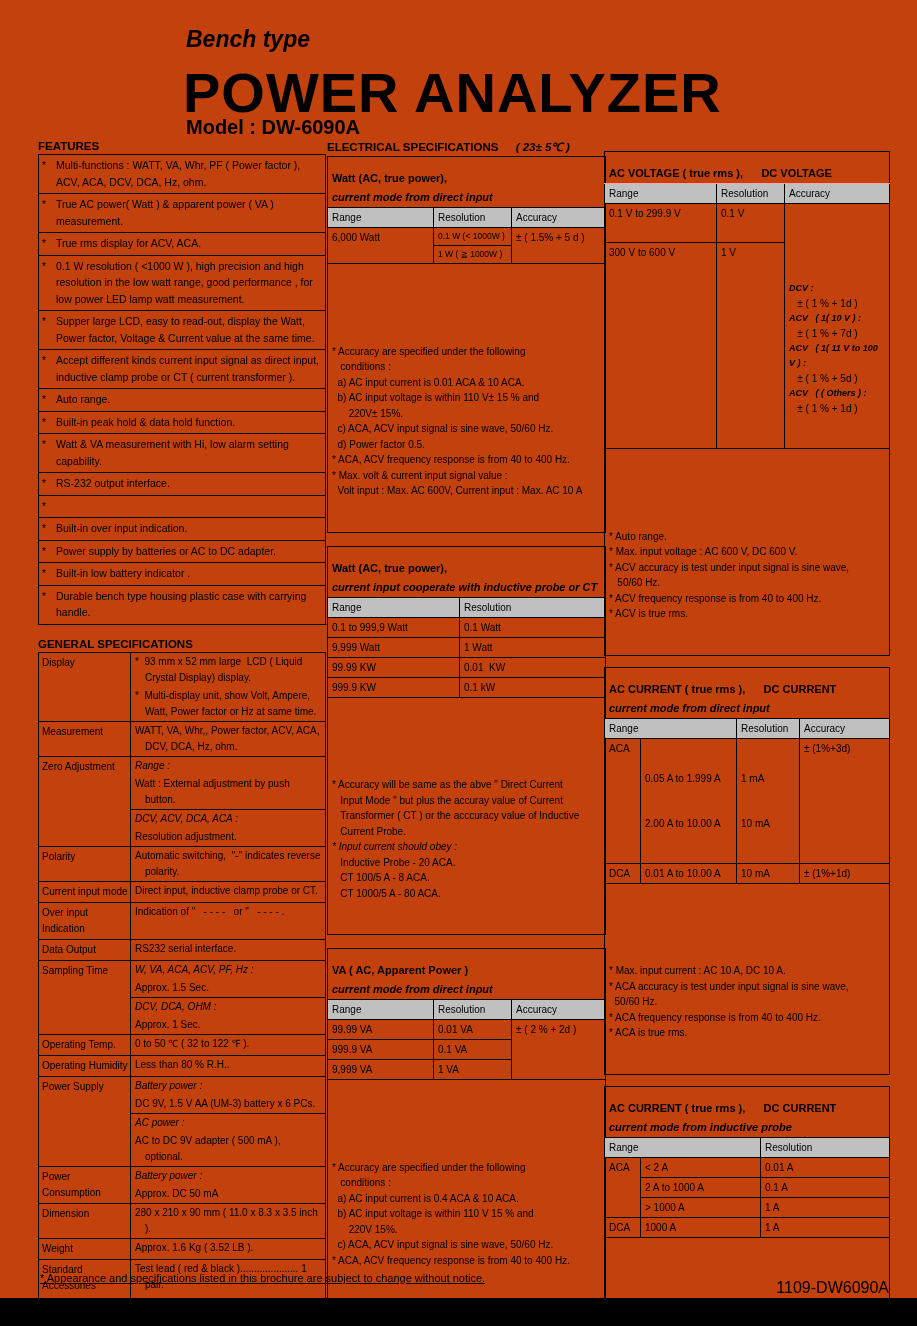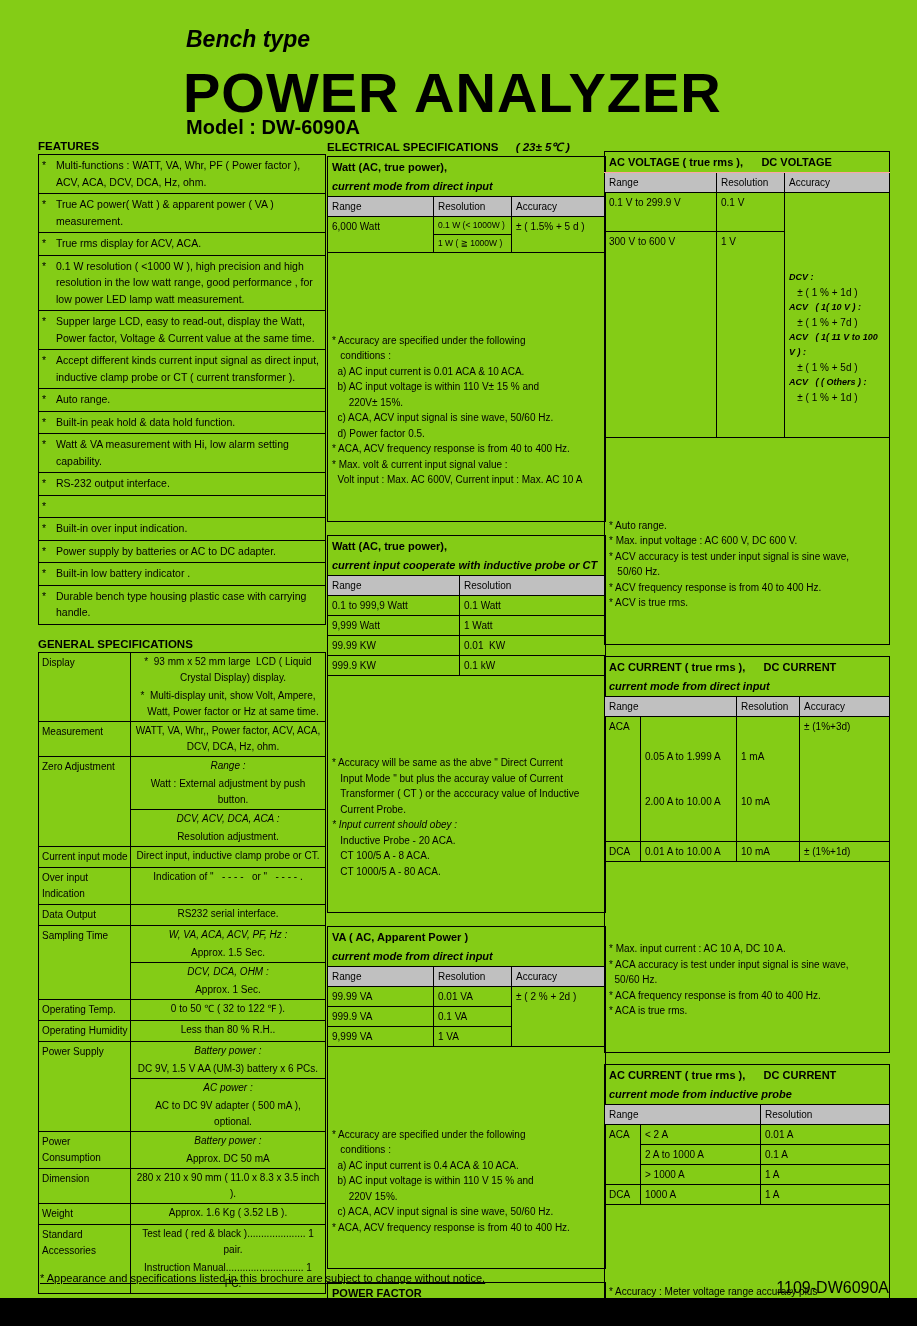--- a/index.html
+++ b/index.html
@@ -1,16 +1,16 @@
 <!DOCTYPE html>
 <html><head>
 <meta charset="utf-8">
 <style>
   html,body{margin:0;padding:0;background:#e8e8e8;}
-  .page{position:relative;width:917px;height:1326px;background:#84cc16;overflow:hidden;
+  .page{position:relative;width:917px;height:1326px;background:#c2410c;overflow:hidden;
         font-family:"Liberation Sans",sans-serif;color:#000;}
   
   .hdr-super{position:absolute;left:186px;top:26px;font-size:23px;font-weight:bold;font-style:italic;}
   .hdr-title{position:absolute;left:183px;top:60px;font-size:56px;font-weight:bold;letter-spacing:1px;}
   .hdr-model{position:absolute;left:186px;top:116px;font-size:20px;font-weight:bold;}
   
   .col{position:absolute;}
   .col-left{left:38px;top:140px;width:288px;}
   .col-mid{left:327px;top:139px;width:278px;}
   .col-right{left:604px;top:151px;width:285px;}
@@ -22,28 +22,28 @@
   .box{border:1px solid #000;}
   .feat{display:flex;border-bottom:1px solid #000;padding:2px 3px 3px 3px;font-size:10.5px;line-height:16.5px;}
   .feat:last-child{border-bottom:none;}
   .feat .star{width:14px;flex:0 0 14px;}
   .feat .ftx{flex:1;}
   
   .gp-row{display:flex;border-bottom:1px solid #000;font-size:10px;line-height:16px;}
   .gp-row:last-child{border-bottom:none;}
   .gp-label{width:86px;flex:0 0 86px;border-right:1px solid #000;padding:2px 2px 2px 3px;}
   .gp-val{flex:1;min-width:0;}
-  .gp-line{padding:1px 4px 1px 14px;text-indent:-10px;white-space:pre-wrap;text-align:center;}
+  .gp-line{padding:1px 4px 1px 14px;text-indent:-10px;white-space:pre-wrap;}
   .it{font-style:italic;}
   .bt{border-top:1px solid #000;}
   
   table.spec{border-collapse:collapse;width:100%;table-layout:fixed;}
   .spec td{border:1px solid #000;padding:2px 4px;vertical-align:top;font-size:10px;line-height:15px;
            overflow:hidden;white-space:pre-wrap;}
-  .spec tr.t1 td{border-bottom:none;font-weight:bold;font-size:11px;padding-top:3px;}
+  .spec tr.t1 td{border-bottom:none;font-weight:bold;font-size:11px;padding-top:14px;}
   .spec tr.t2 td{border-top:none;border-bottom:1px solid #000;font-weight:bold;font-style:italic;font-size:11px;}
   .spec tr.hd td{background:#c0c0c0;}
   .spec td.xs{font-size:8.5px;line-height:13px;}
   .notes{white-space:pre-wrap;font-size:10px;line-height:15.5px;padding:1px 0;}
   .note{white-space:pre-wrap;}
   .sm{font-weight:bold;font-style:italic;font-size:9px;}
   
   .footer-note{position:absolute;left:40px;top:1272px;font-size:11px;text-decoration:underline;}
   .footer-code{position:absolute;right:28px;top:1279px;font-size:16px;}
   .bottom-bar{position:absolute;left:0;top:1298px;width:917px;height:28px;background:#000;}
@@ -164,20 +164,27 @@
               <div class="gp-line it">Range :</div>
 
               <div class="gp-line">Watt : External adjustment by push button.</div>
 
               <div class="gp-line it bt">DCV, ACV, DCA, ACA :</div>
 
               <div class="gp-line">Resolution adjustment.</div>
             </div>
         </div>
 
+        <div class="gp-row">
+          <div class="gp-label">Polarity</div>
+          <div class="gp-val">
+
+              <div class="gp-line">Automatic switching,  "-" indicates reverse polarity.</div>
+            </div>
+        </div>
 
         <div class="gp-row">
           <div class="gp-label">Current input mode</div>
           <div class="gp-val">
 
               <div class="gp-line">Direct input, inductive clamp probe or CT.</div>
             </div>
         </div>
 
         <div class="gp-row">

